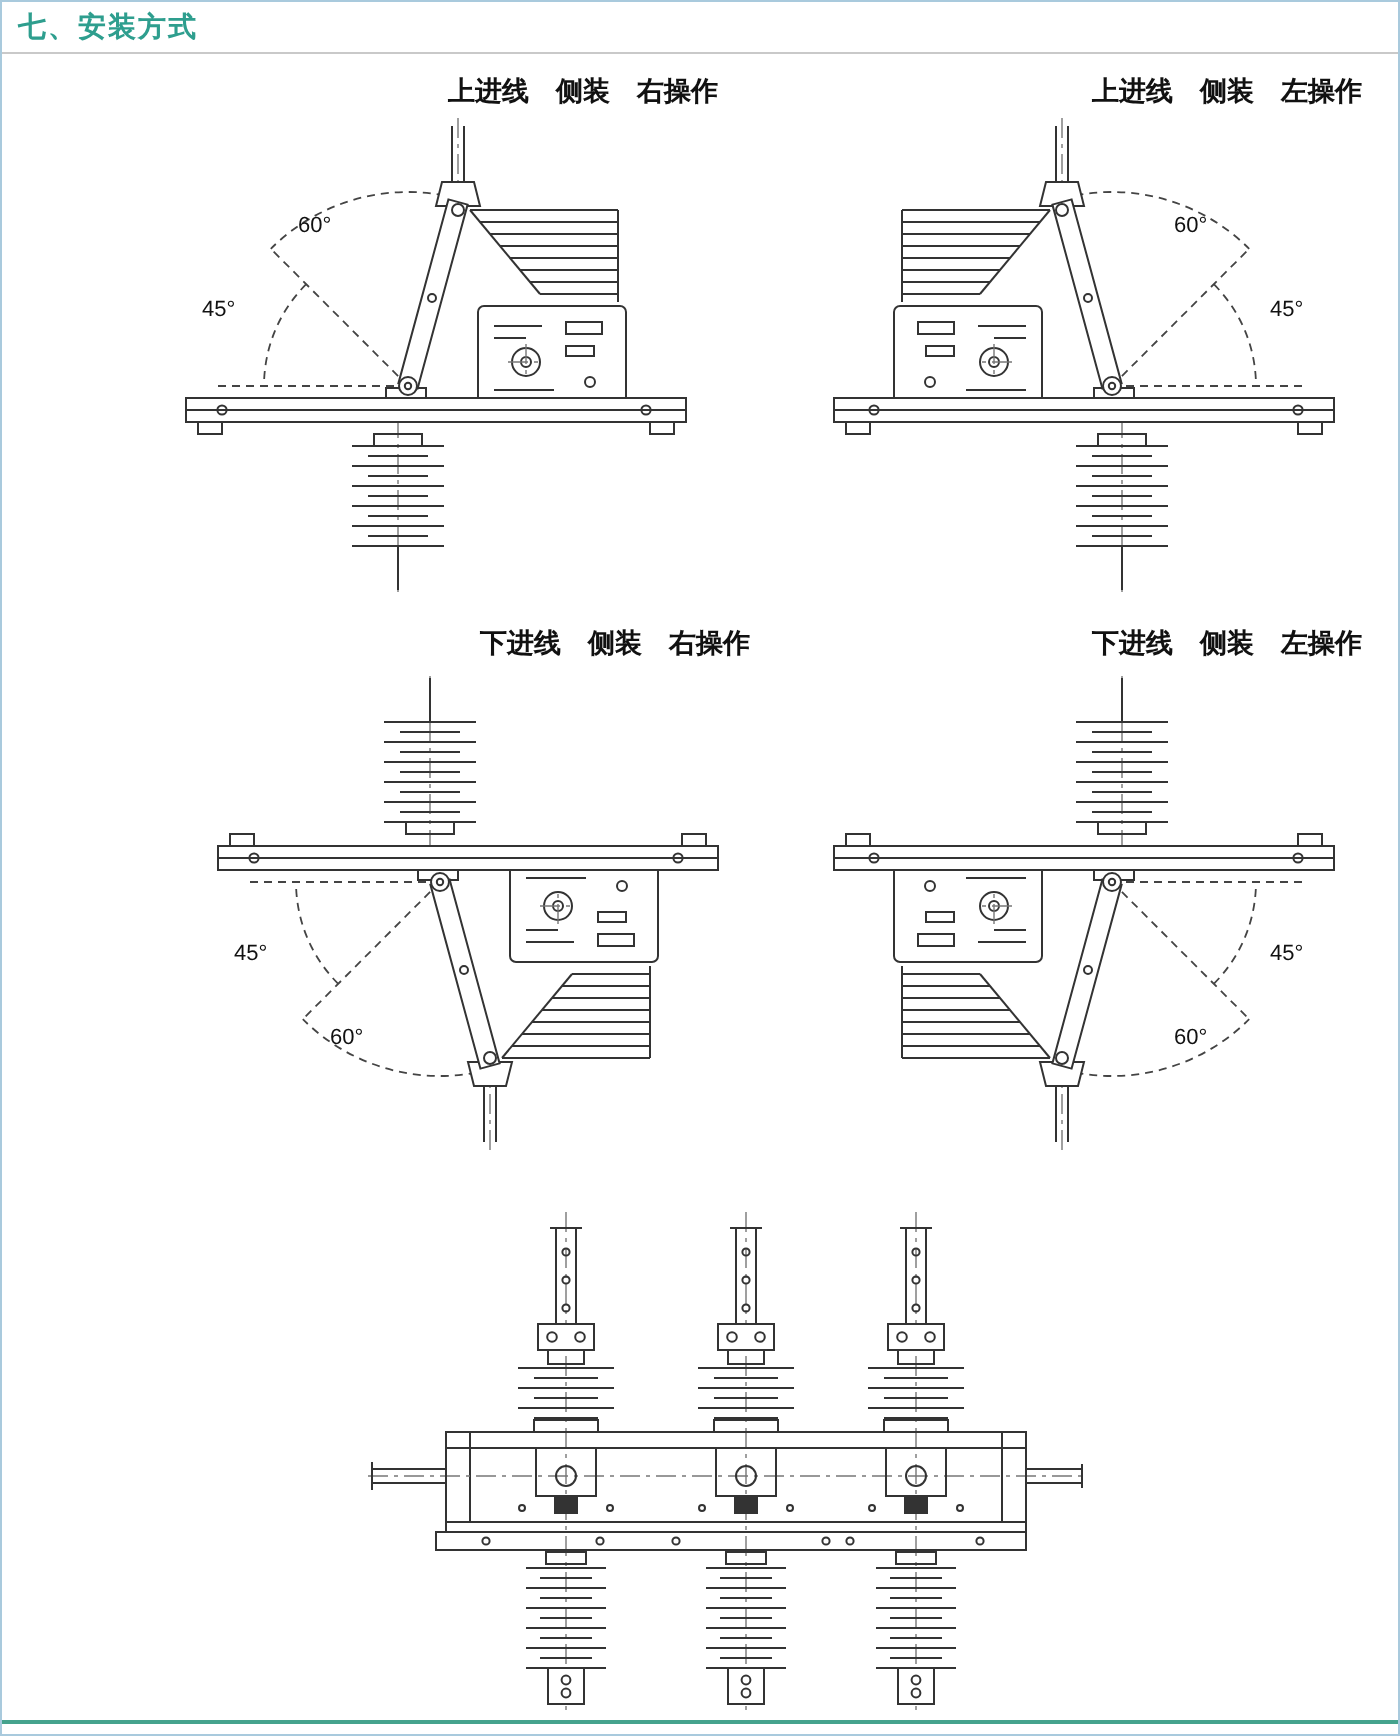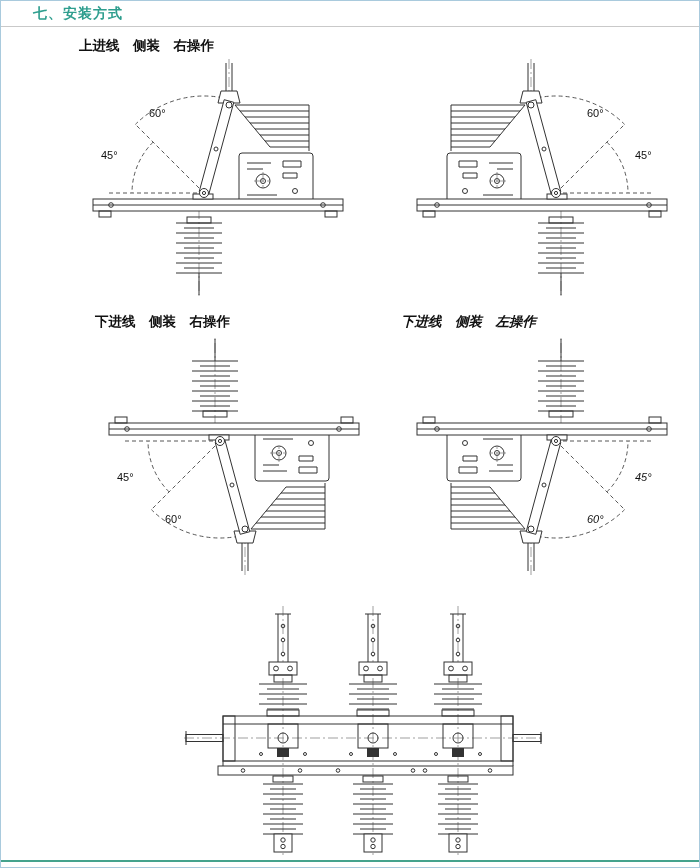--- a/index.html
+++ b/index.html
@@ -3,28 +3,28 @@
 <meta charset="utf-8">
 <style>
   html,body { margin:0; padding:0; background:#fff; }
   .page {
     position:relative; width:700px; height:868px; box-sizing:border-box;
     background:#fff; border:1px solid #a9cadd; overflow:hidden;
     font-family:"Liberation Sans", sans-serif;
   }
   .header-title {
     position:absolute; left:8px; top:4px;
-    font-size:14px; font-weight:bold; color:#2e9e8e; letter-spacing:1px;margin-left:24px;
+    font-size:14px; font-weight:bold; color:#2e9e8e; letter-spacing:1px;
   }
   .header-divider { position:absolute; left:0; top:25px; width:100%; height:1px; background:#c9c9c9; }
   .footer-line { position:absolute; left:0; bottom:5px; width:100%; height:2px; background:#45a38d; }
 
   .diagram { position:absolute; }
   .diagram-title {
-    position:absolute; top:0; left:0; width:100%; text-align:left;
+    position:absolute; top:0; left:0; width:100%; text-align:right;
     font-size:13.5px; font-weight:bold; color:#111; white-space:pre;
   }
   .drawing { position:absolute; left:0; }
   .angle-label { position:absolute; font-size:11px; color:#111; width:26px; }
 
   
   .tech { stroke:#333; fill:none; stroke-width:1; }
   .fw   { fill:#fff; }
   .fd   { fill:#333; stroke:none; }
   .dash { stroke-dasharray:4 3; stroke-width:0.9; stroke:#444; }
@@ -89,37 +89,38 @@
   <div class="diagram" style="left:78px; top:36px; width:280px; height:268px;">
     <div class="diagram-title">上进线　侧装　右操作</div>
     <svg class="drawing" style="top:22px" width="280" height="240" viewBox="0 0 280 240">
       <use href="#sideview"></use>
     </svg>
     <span class="angle-label" style="left:70px; top:70px;">60°</span>
     <span class="angle-label" style="left:22px; top:112px;">45°</span>
   </div>
 
   <div class="diagram" style="left:400px; top:36px; width:280px; height:268px;">
+    <div class="diagram-title">上进线　侧装　左操作</div>
     <svg class="drawing" style="top:22px" width="280" height="240" viewBox="0 0 280 240">
       <use href="#sideview" transform="translate(280,0) scale(-1,1)"></use>
     </svg>
     <span class="angle-label" style="left:186px; top:70px;">60°</span>
     <span class="angle-label" style="left:234px; top:112px;">45°</span>
   </div>
 
   <div class="diagram" style="left:94px; top:312px; width:280px; height:268px;">
     <div class="diagram-title">下进线　侧装　右操作</div>
     <svg class="drawing" style="top:22px" width="280" height="240" viewBox="0 0 280 240">
       <use href="#sideview" transform="translate(0,240) scale(1,-1)"></use>
     </svg>
     <span class="angle-label" style="left:70px; top:200px;">60°</span>
     <span class="angle-label" style="left:22px; top:158px;">45°</span>
   </div>
 
-  <div class="diagram" style="left:400px; top:312px; width:280px; height:268px;font-style:italic;">
+  <div class="diagram" style="left:400px; top:312px; width:280px; height:268px;">
     <div class="diagram-title">下进线　侧装　左操作</div>
     <svg class="drawing" style="top:22px" width="280" height="240" viewBox="0 0 280 240">
       <use href="#sideview" transform="translate(280,240) scale(-1,-1)"></use>
     </svg>
     <span class="angle-label" style="left:186px; top:200px;">60°</span>
     <span class="angle-label" style="left:234px; top:158px;">45°</span>
   </div>
 
   <div class="diagram" style="left:172px; top:585px; width:380px; height:280px;">
     <svg class="drawing" style="left:5px; top:18px" width="370" height="260" viewBox="0 0 370 260">

